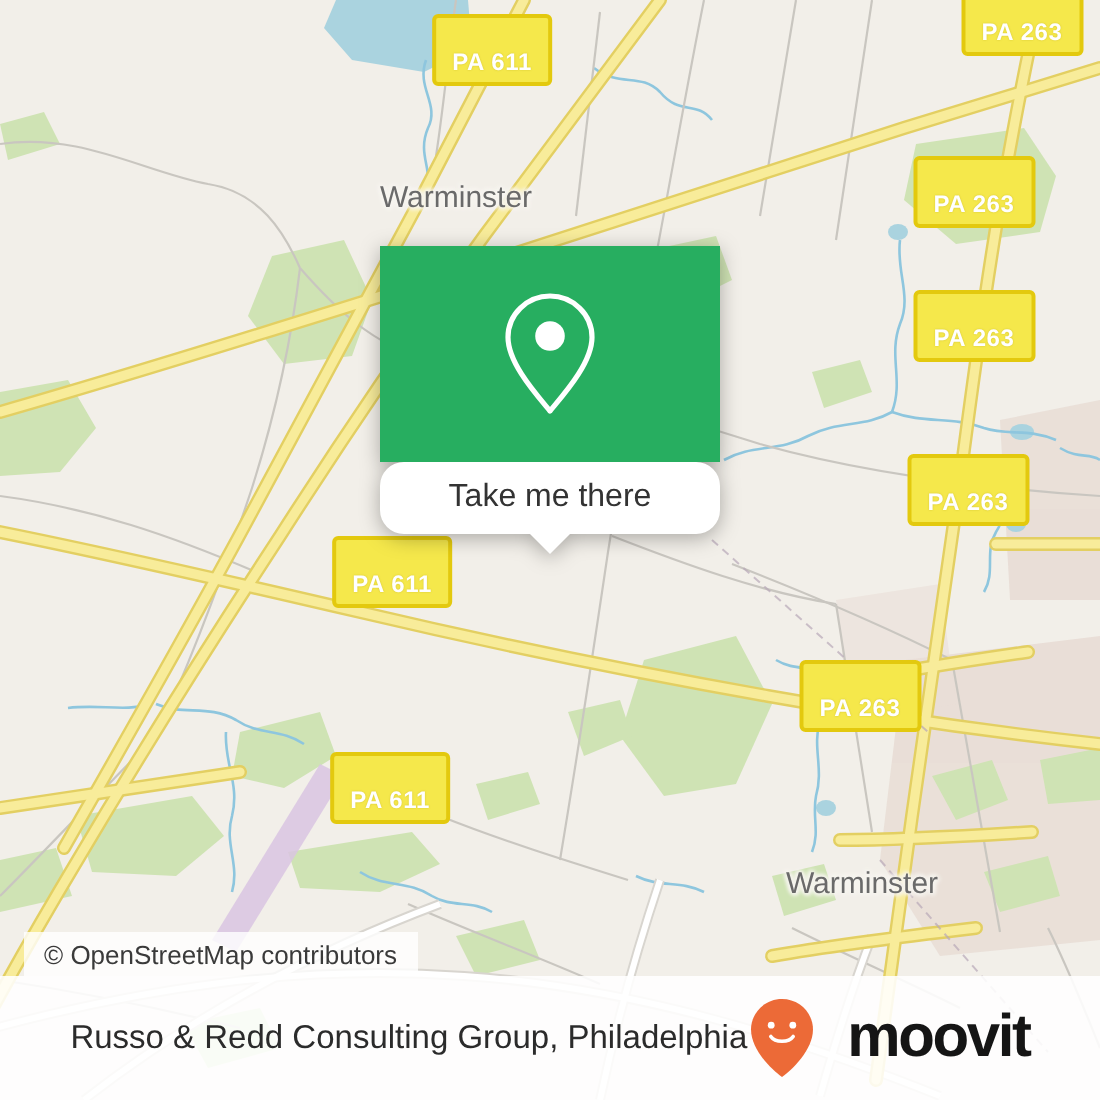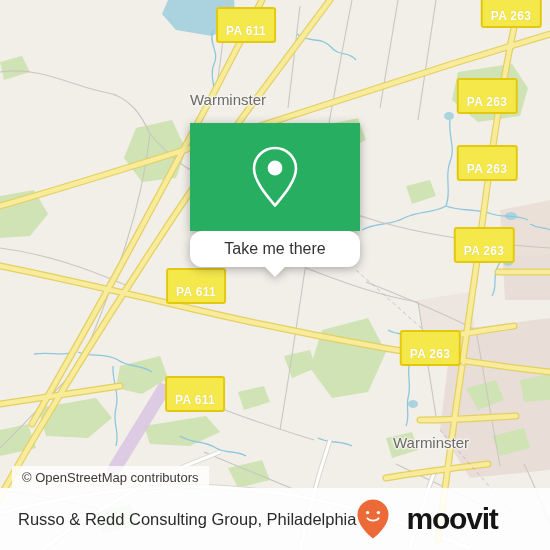--- a/index.html
+++ b/index.html
@@ -113,21 +113,21 @@
   
   #footer {
     position: absolute;
     left: 0;
     top: 488px;
     width: 550px;
     height: 62px;
     background: rgba(255,255,255,0.88);
     display: flex;
     align-items: center;
-    justify-content: flex-start;
+    justify-content: center;
     box-sizing: border-box;
     padding: 0 18px 0 18px;
   }
   #footer-title {
     color: #2b2b2b;
     font-size: 16.5px;
     white-space: nowrap;
   }
   #brand {
     display: flex;

